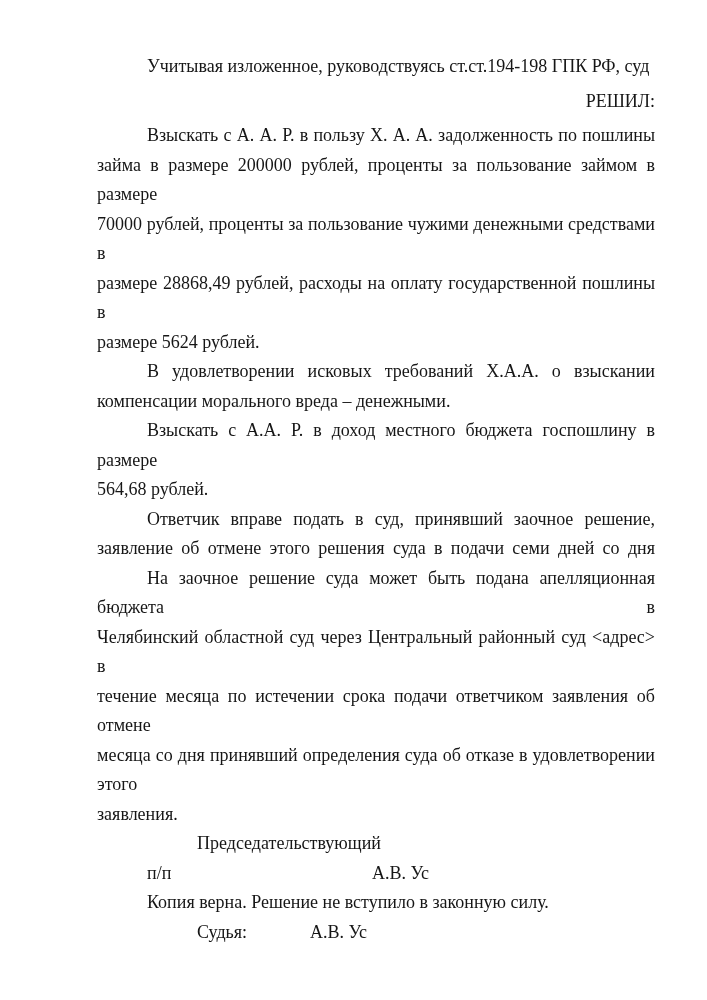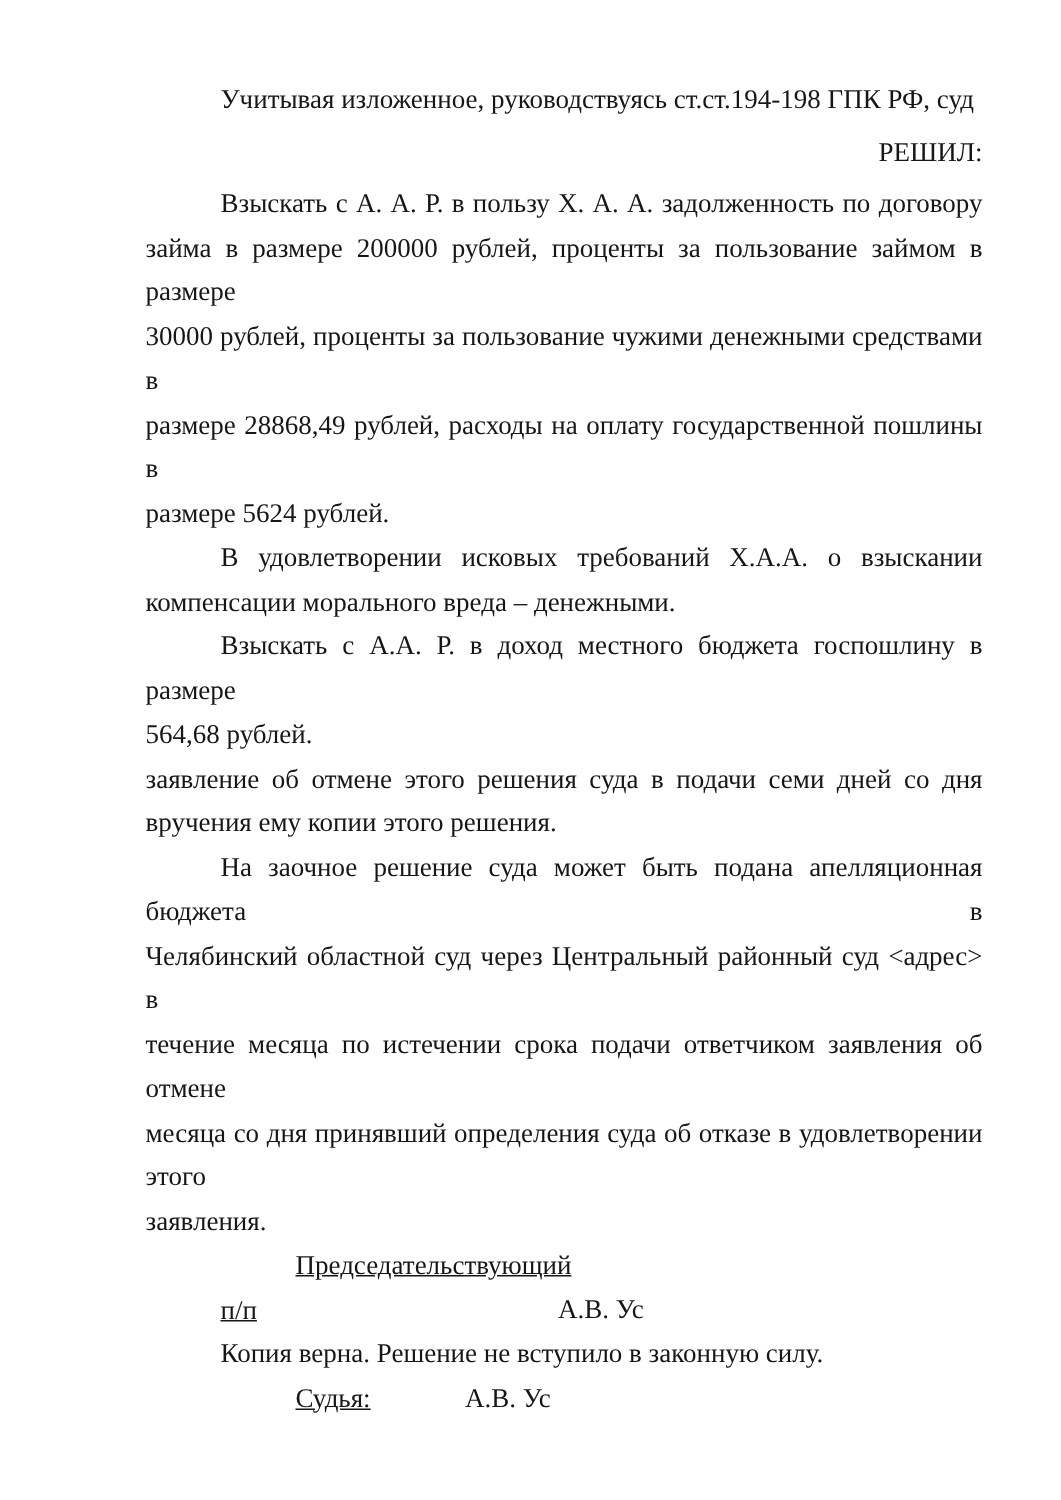--- a/index.html
+++ b/index.html
@@ -37,41 +37,40 @@
   }
   .ln.center {
     text-align: right;
     text-indent: 55px; 
   }
   .ln.sp {
     margin-bottom: 5px; 
   }
   .sig-label {
     display: inline-block;
-    text-decoration: underline;
   }
 </style>
 </head>
 <body>
 
 <div class="page">
   <div class="doc" id="doc-body">
       <div class="ln ind sp">Учитывая изложенное, руководствуясь ст.ст.194-198 ГПК РФ, суд</div>
       <div class="ln center sp">РЕШИЛ:</div>
-      <div class="ln ind just">Взыскать с А. А. Р. в пользу Х. А. А. задолженность по договору</div>
+      <div class="ln ind just">Взыскать с А. А. Р. в пользу Х. А. А. задолженность по пошлины</div>
       <div class="ln just">займа в размере 200000 рублей, проценты за пользование займом в размере</div>
-      <div class="ln just">30000 рублей, проценты за пользование чужими денежными средствами в</div>
+      <div class="ln just">70000 рублей, проценты за пользование чужими денежными средствами в</div>
       <div class="ln just">размере 28868,49 рублей, расходы на оплату государственной пошлины в</div>
       <div class="ln">размере 5624 рублей.</div>
       <div class="ln ind just">В удовлетворении исковых требований Х.А.А. о взыскании</div>
       <div class="ln">компенсации морального вреда – денежными.</div>
       <div class="ln ind just">Взыскать с А.А. Р. в доход местного бюджета госпошлину в размере</div>
       <div class="ln">564,68 рублей.</div>
+      <div class="ln ind just">Ответчик вправе подать в суд, принявший заочное решение,</div>
       <div class="ln just">заявление об отмене этого решения суда в подачи семи дней со дня</div>
-      <div class="ln">вручения ему копии этого решения.</div>
       <div class="ln ind just">На заочное решение суда может быть подана апелляционная бюджета в</div>
       <div class="ln just">Челябинский областной суд через Центральный районный суд &lt;адрес&gt; в</div>
       <div class="ln just">течение месяца по истечении срока подачи ответчиком заявления об отмене</div>
       <div class="ln just">месяца со дня принявший определения суда об отказе в удовлетворении этого</div>
       <div class="ln">заявления.</div>
       <div class="ln ind"><span class="sig-label" style="width: 225px;">Председательствующий п/п</span><span>А.В. Ус</span></div>
       <div class="ln ind">Копия верна. Решение не вступило в законную силу.</div>
       <div class="ln ind"><span class="sig-label" style="width: 163px;">Судья:</span><span>А.В. Ус</span></div>
     </div>
 </div>

